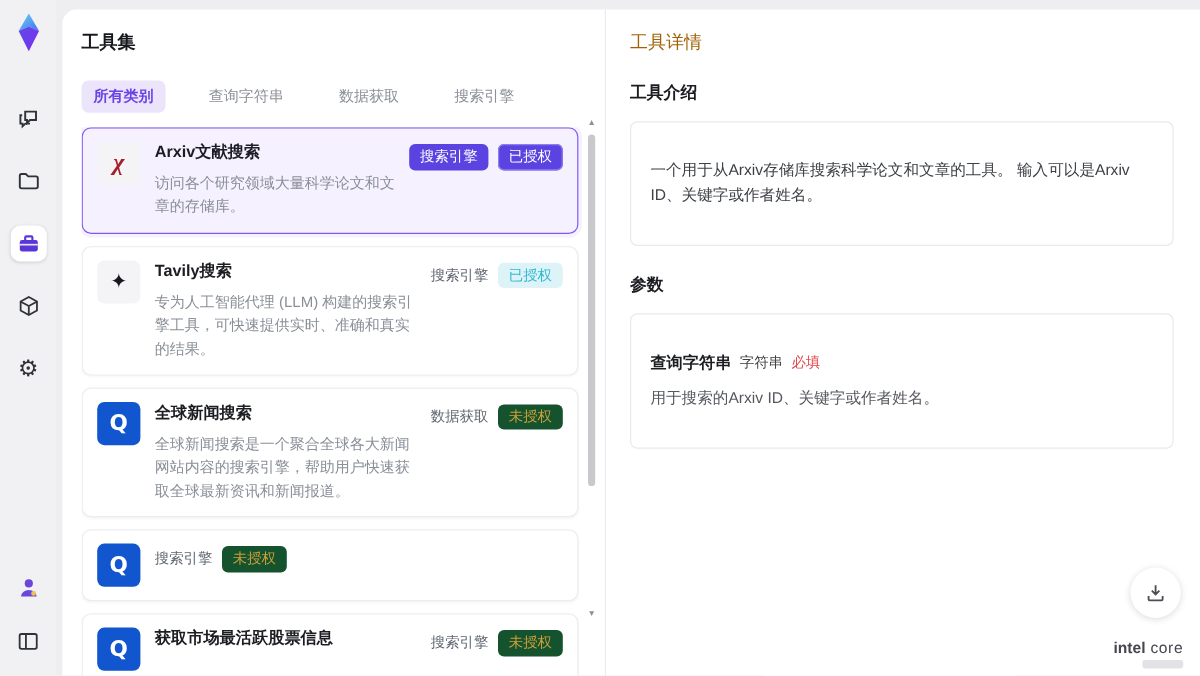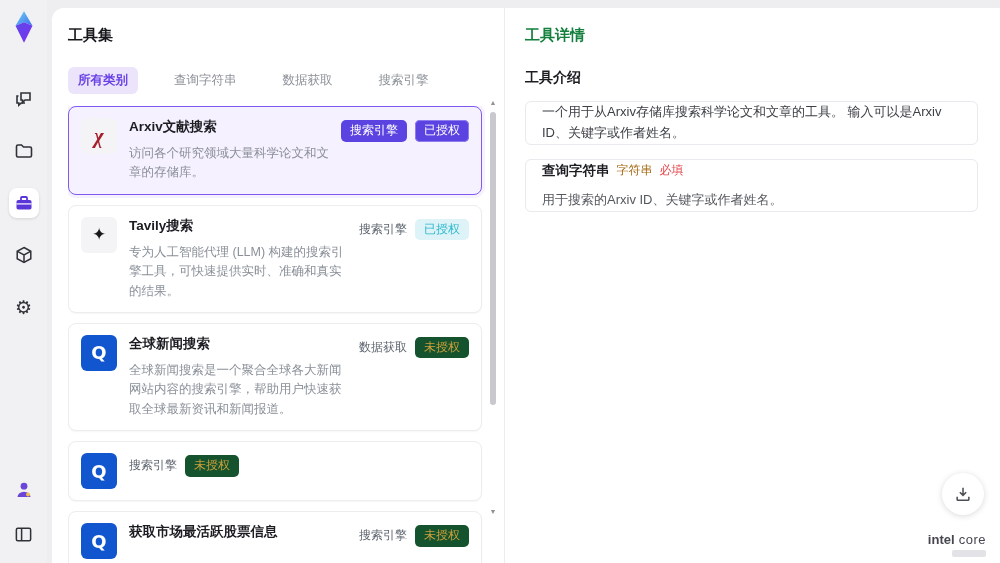--- a/index.html
+++ b/index.html
@@ -57,27 +57,27 @@
 
   
   .scrollbar { position:absolute; right:6px; top:76px; bottom:6px; width:10px; }
   .sb-arrow { position:absolute; left:0; width:10px; height:10px; font-size:7px; color:#8f8f94; text-align:center; line-height:10px; }
   .sb-arrow.up { top:14px; } .sb-arrow.down { bottom:40px; }
   .sb-thumb { position:absolute; left:2px; top:28px; width:6px; height:62%;
     background:#c9c9cd; border-radius:3px; }
 
   
   .right-panel { flex:1; padding:18px 22px 0 20px; }
-  .rp-title { font-size:15px; font-weight:bold; color:#15803d; }
+  .rp-title { font-size:15px; font-weight:normal; color:#a16207; }
   .rp-sub { font-size:14px; font-weight:bold; color:#1c1d22; margin-top:24px; }
   .rp-box { margin-top:14px; border:1px solid #e9e9ee; border-radius:6px;
-    padding:0 16px; font-size:13px; color:#3d4046; line-height:1.6; background:#fff; }
+    padding:30px 16px; font-size:13px; color:#3d4046; line-height:1.6; background:#fff; }
   .param-head { display:flex; align-items:center; gap:7px; }
   .param-name { font-size:13.5px; font-weight:bold; color:#1c1d22; }
-  .param-type { font-size:12px; color:#a16207; }
+  .param-type { font-size:12px; color:#404040; }
   .param-req { font-size:12px; color:#e5484d; }
   .param-desc { margin-top:9px; font-size:13px; color:#55585e; }
 
   
   .fab { position:absolute; right:16px; bottom:48px; width:42px; height:42px; border-radius:50%;
     background:#ffffff; box-shadow:0 1px 6px rgba(0,0,0,.15); display:flex;
     align-items:center; justify-content:center; cursor:pointer; }
   .brand { position:absolute; right:14px; bottom:16px; font-size:13px; color:#45464f;
     letter-spacing:.5px; }
   .brand b { font-weight:bold; letter-spacing:0;padding-left:33px; }
@@ -228,20 +228,21 @@
       <div class="sb-arrow down">▼</div>
     </div>
   </div>
 
   <div class="right-panel">
     <div class="rp-title">工具详情</div>
 
     <div class="rp-sub">工具介绍</div>
     <div class="rp-box">一个用于从Arxiv存储库搜索科学论文和文章的工具。 输入可以是Arxiv ID、关键字或作者姓名。</div>
 
+    <div class="rp-sub">参数</div>
     <div class="rp-box">
       <div class="param-head">
         <span class="param-name">查询字符串</span>
         <span class="param-type">字符串</span>
         <span class="param-req">必填</span>
       </div>
       <div class="param-desc">用于搜索的Arxiv ID、关键字或作者姓名。</div>
     </div>
   </div>
 </div>

